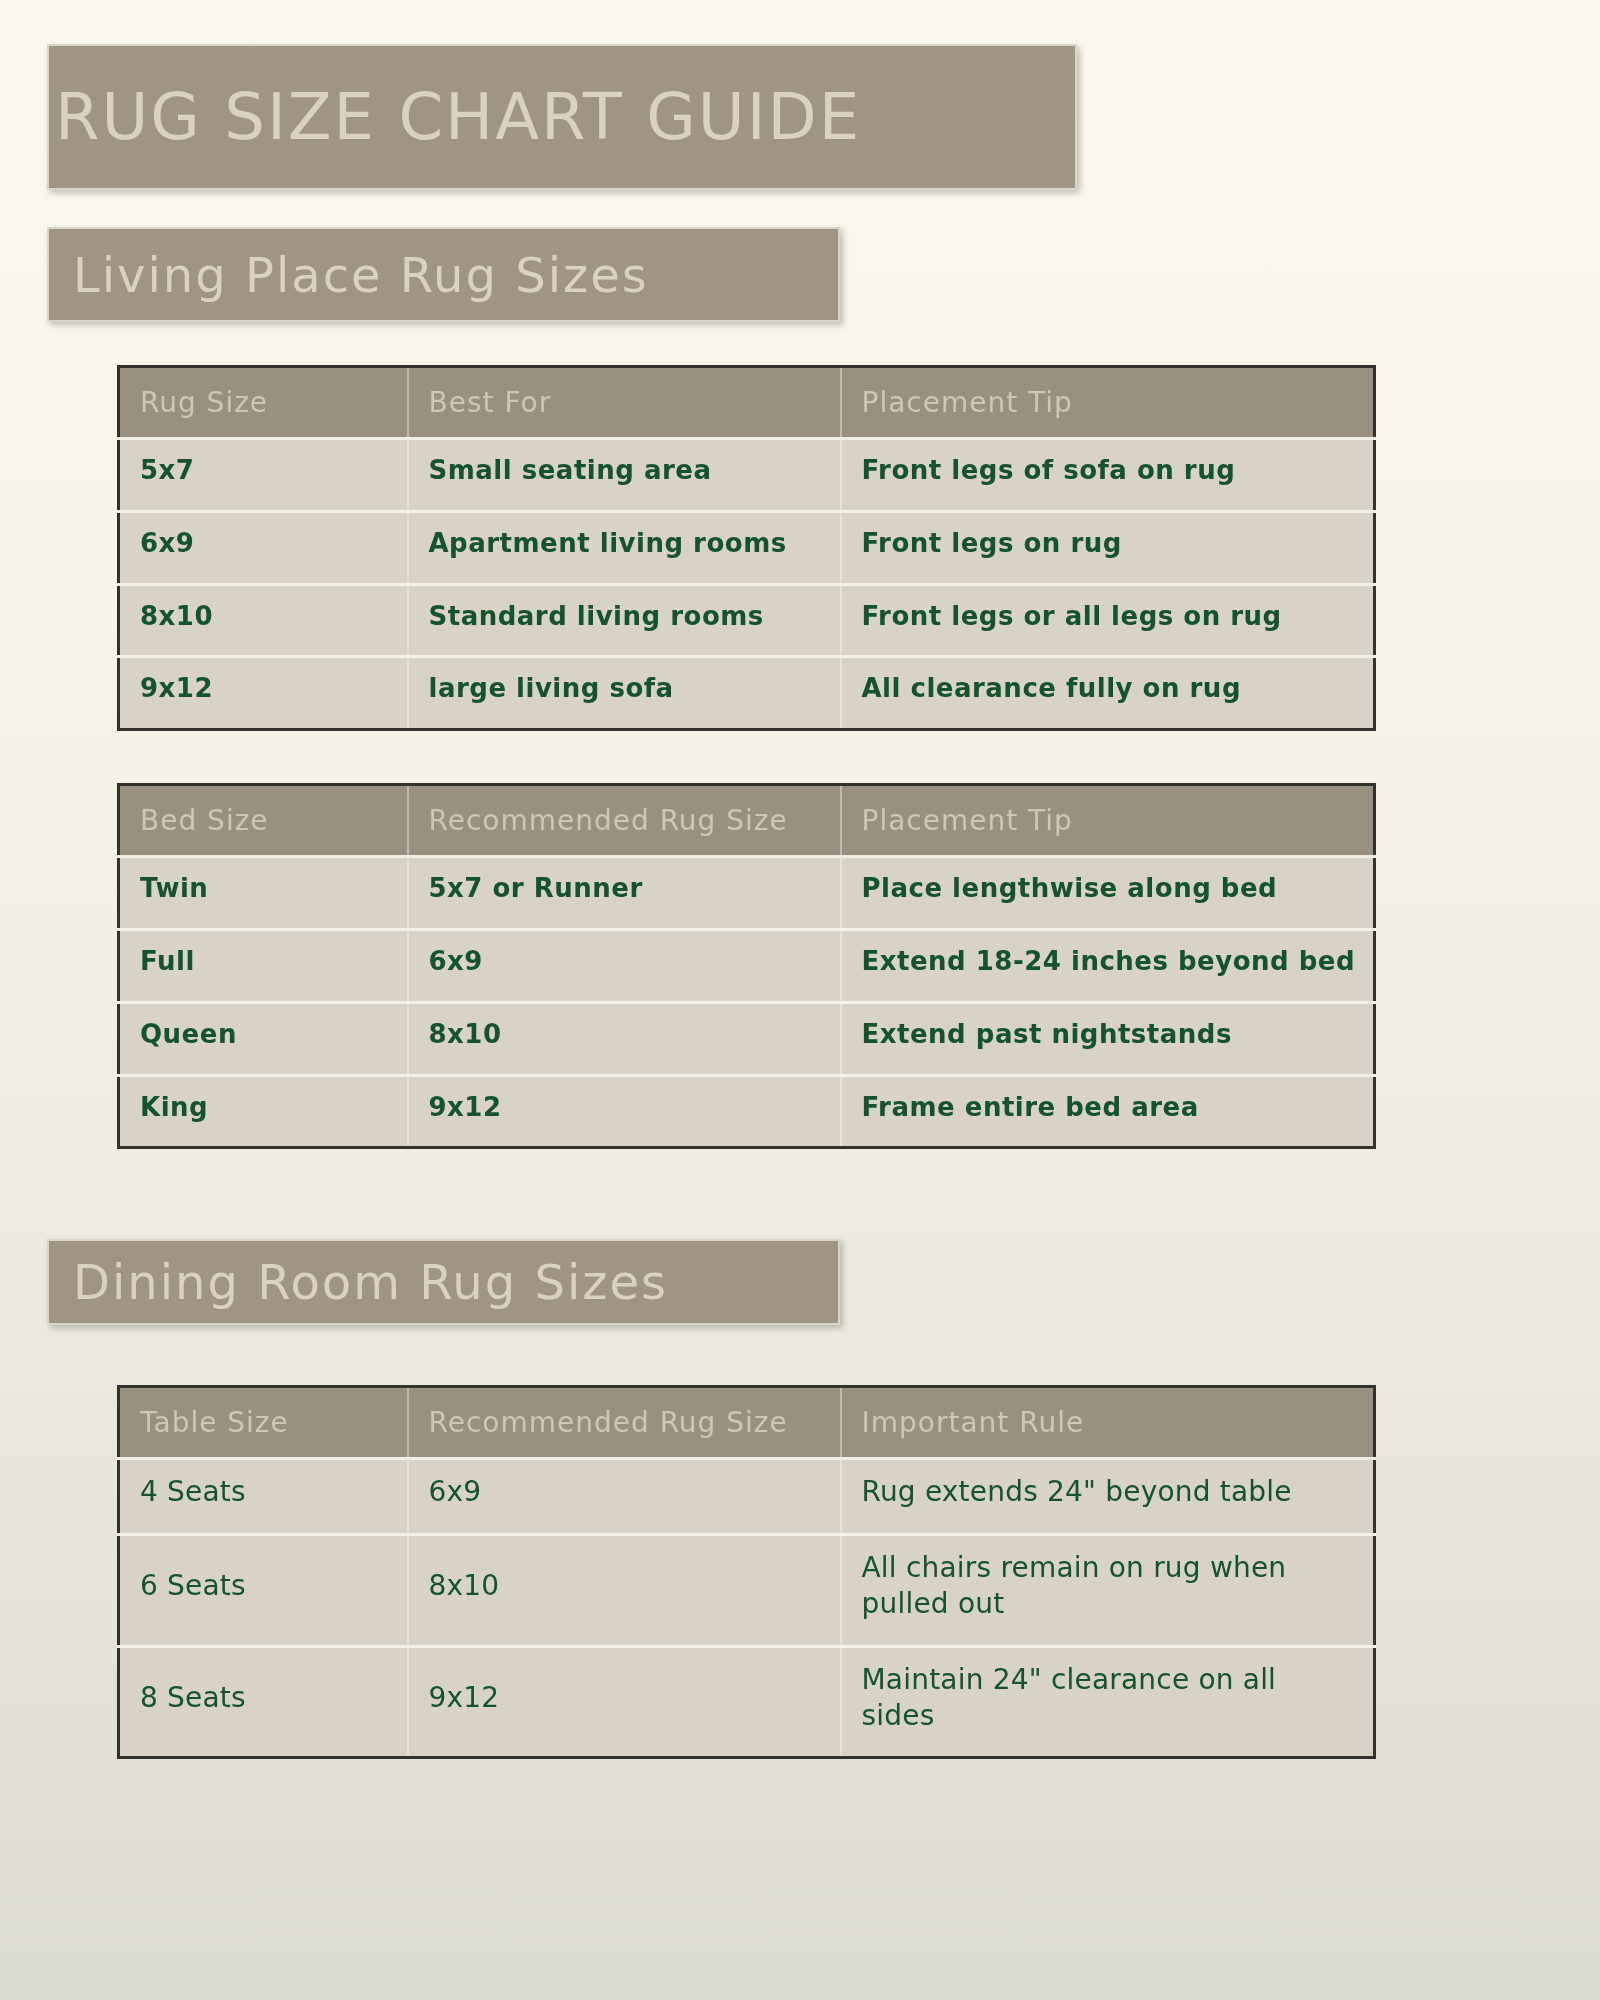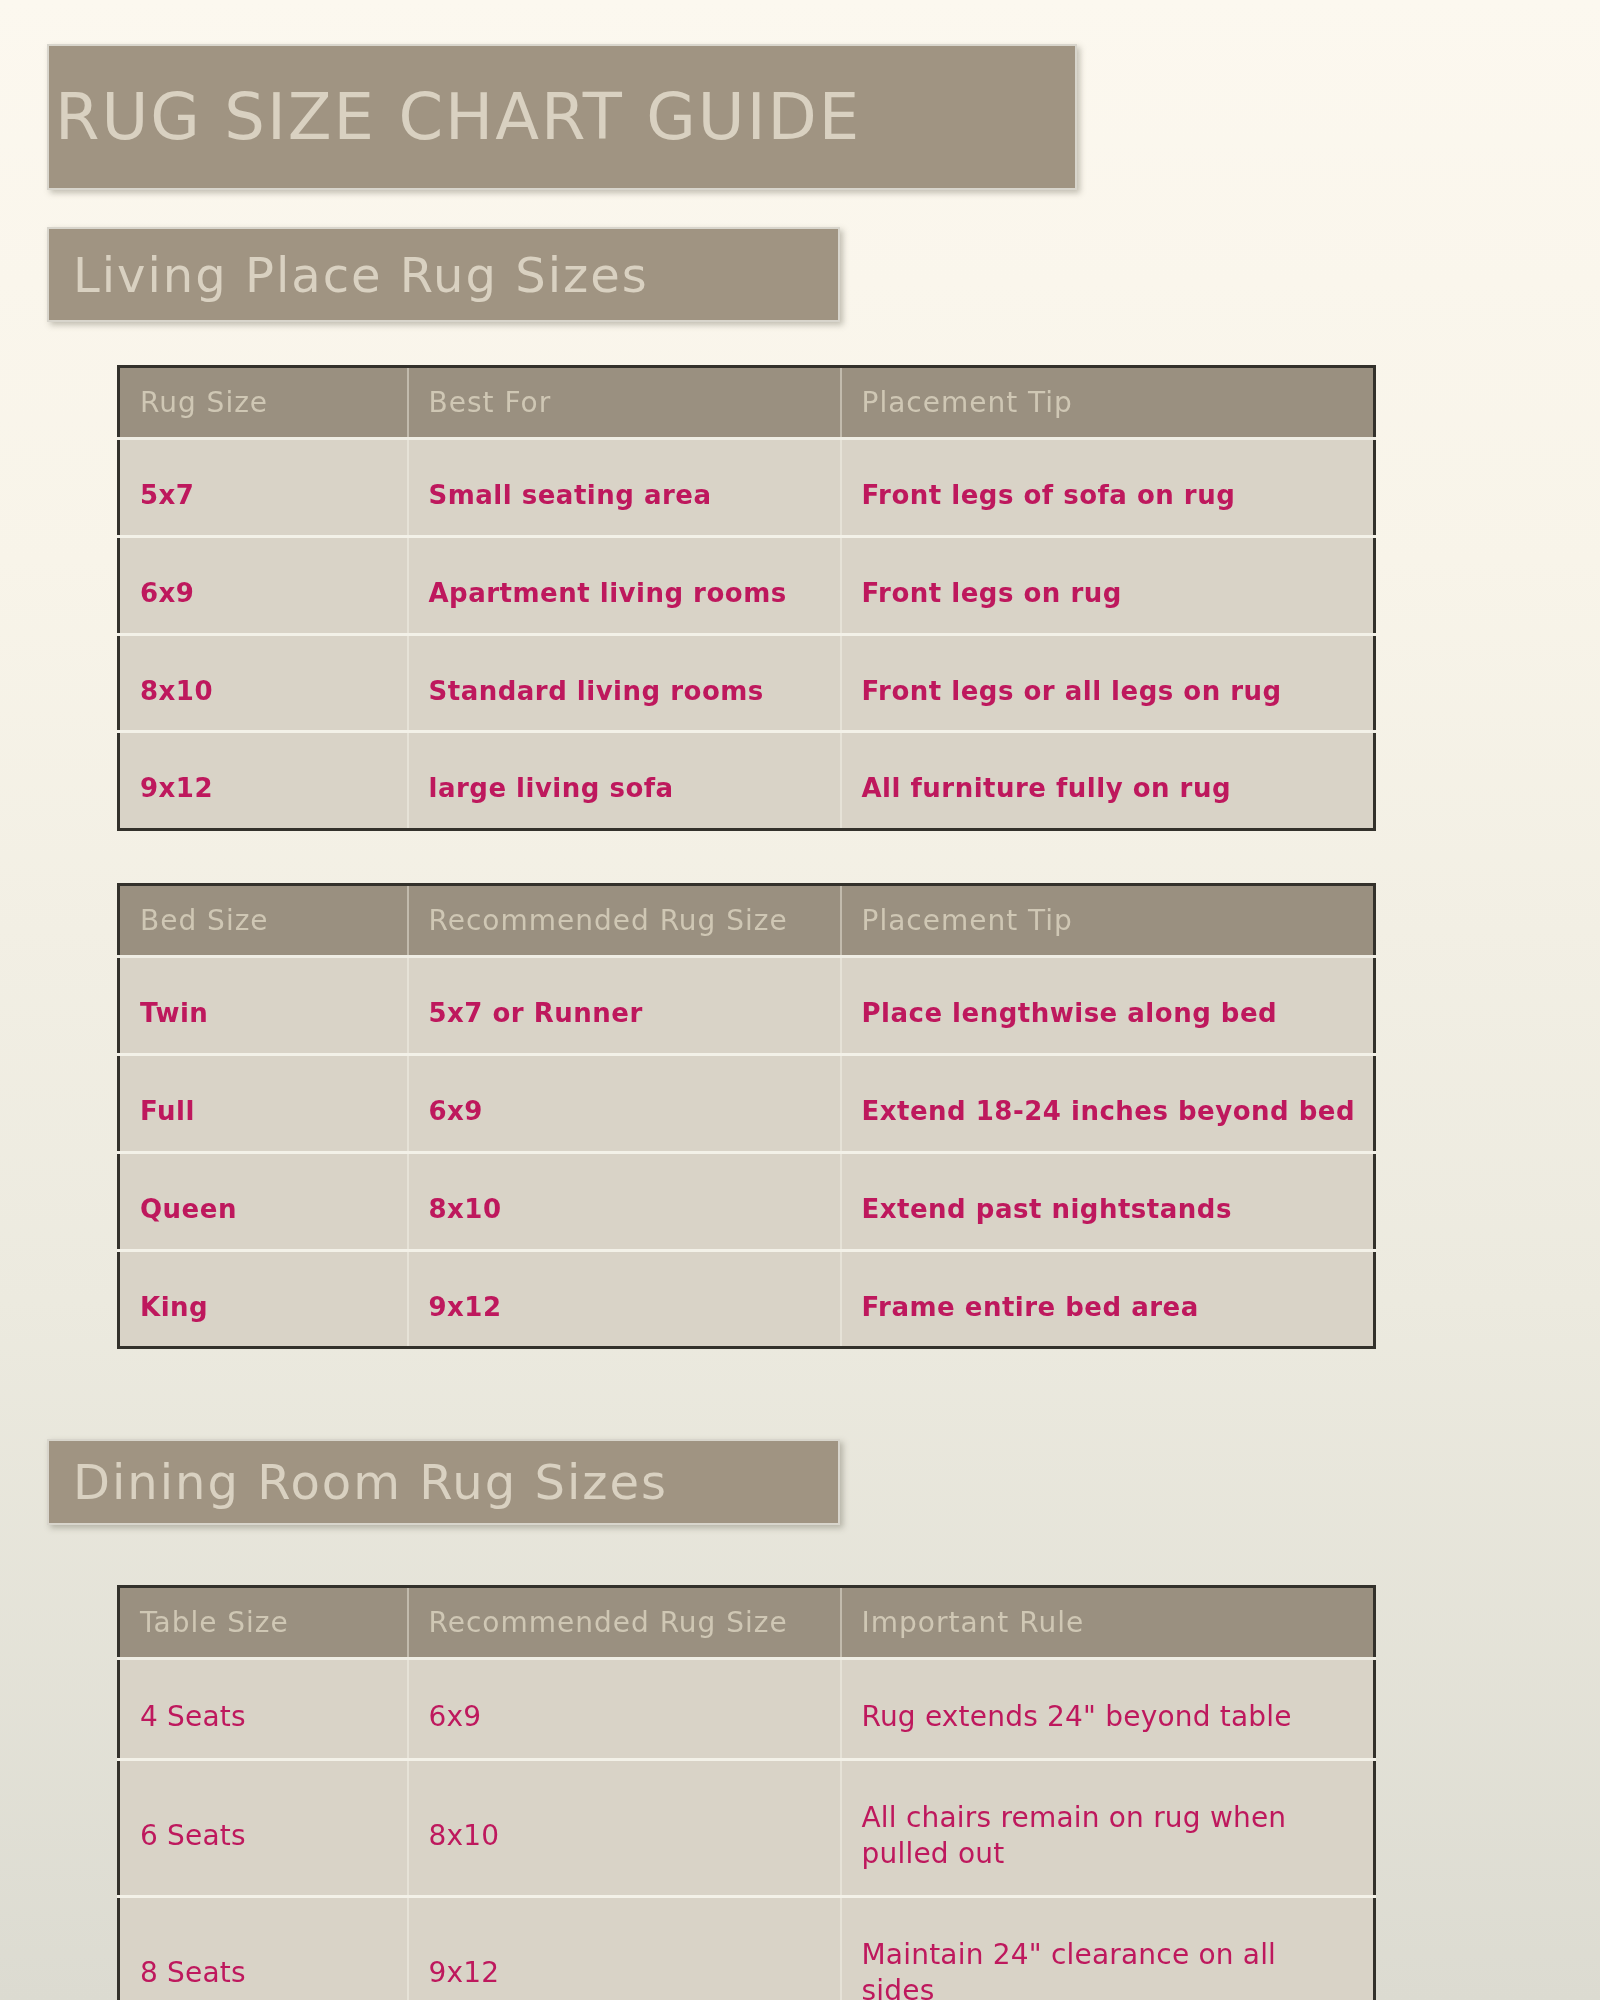--- a/index.html
+++ b/index.html
@@ -62,26 +62,26 @@
     font-size: 28px;
     text-align: left;
     letter-spacing: 1px;
     padding: 18px 16px 18px 20px;
     border-right: 2px solid #c2bbad;
     border-bottom: 3px solid #efede4;
   }
   .rug-table th:last-child { border-right: none; }
 
   .rug-table td {
-    color: #be185d;
+    color: #14532d;
     font-size: 26px;
     font-weight: 700;
     letter-spacing: 0.5px;
     line-height: 1.3;
-    padding: 39px 16px 22px 20px;
+    padding: 14px 16px 22px 20px;
     border-right: 2px solid #e6e2d7;
     border-top: 3px solid #f3f1e8;
     vertical-align: middle;
     text-align: left;
   }
   .rug-table td:last-child { border-right: none; }
   .rug-table tr:first-child td { border-top: none; }
 
   table.table-dining td {
     font-weight: 400;
@@ -127,21 +127,21 @@
         <td>Front legs on rug</td>
       </tr>
       <tr>
         <td>8x10</td>
         <td>Standard living rooms</td>
         <td>Front legs or all legs on rug</td>
       </tr>
       <tr>
         <td>9x12</td>
         <td>large living sofa</td>
-        <td>All furniture fully on rug</td>
+        <td>All clearance fully on rug</td>
       </tr>
     </tbody>
   </table>
 
 
   <table class="rug-table table-bedroom">
     <colgroup>
         <col class="c1">
         <col class="c2">
         <col class="c3">

